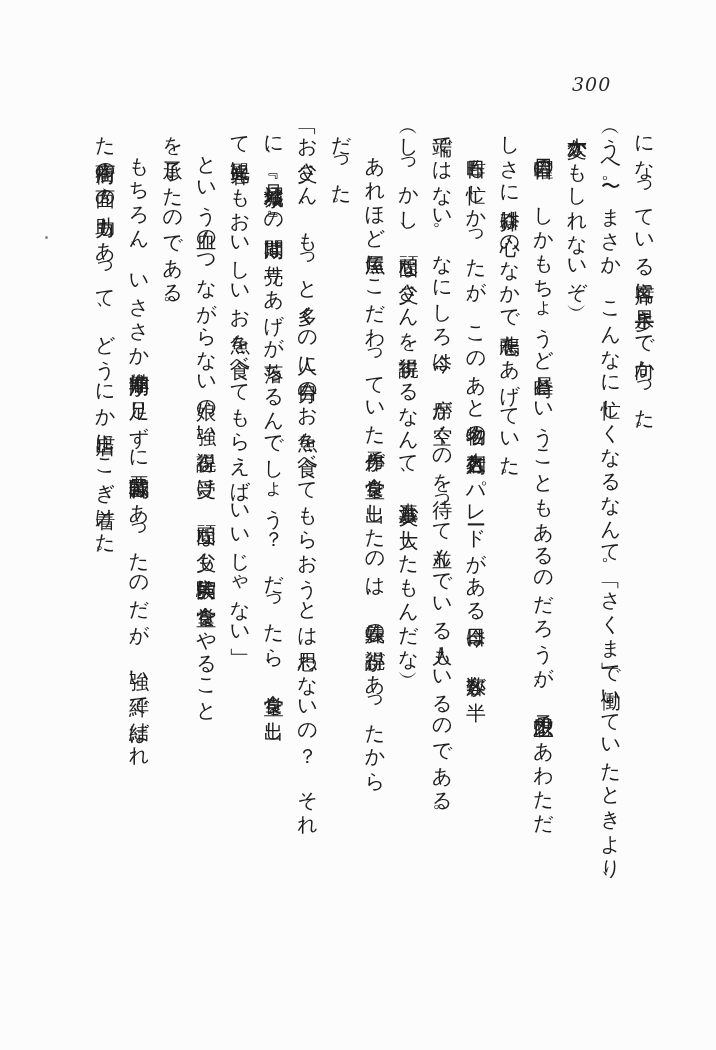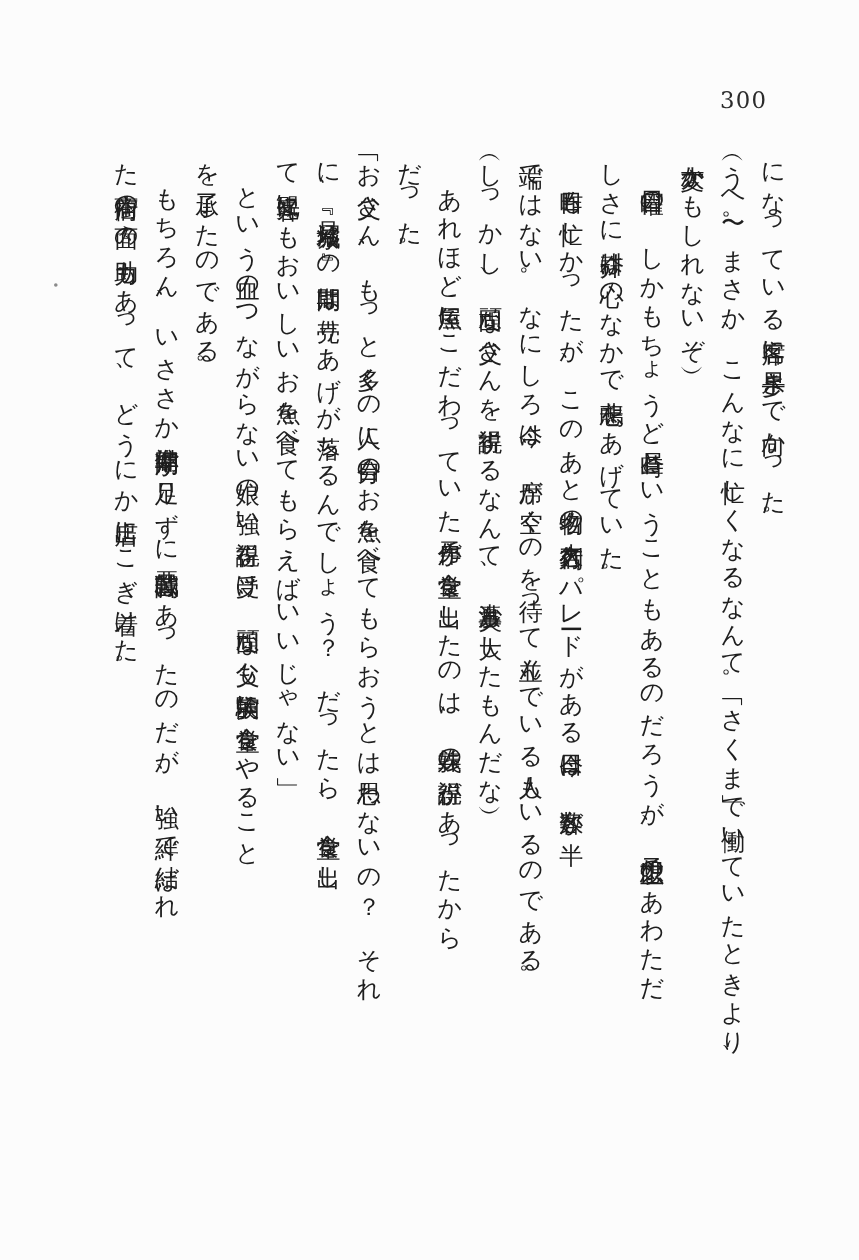--- a/index.html
+++ b/index.html
@@ -14,22 +14,23 @@
   }
   .page {
     position: relative;
     width: 716px;
     height: 1050px;
     background: #fcfcfc;
   }
   .page-number {
     position: absolute;
     top: 73px;
-    left: 600px;
+    left: 572px;
     font-family: "DejaVu Serif", serif;
+    font-style: italic;
     font-size: 19px;
     letter-spacing: 1px;
     color: #2b2b2b;
   }
   .text-block {
     position: absolute;
     top: 122px;
     right: 55px;
     width: 576px;
     height: 900px;

